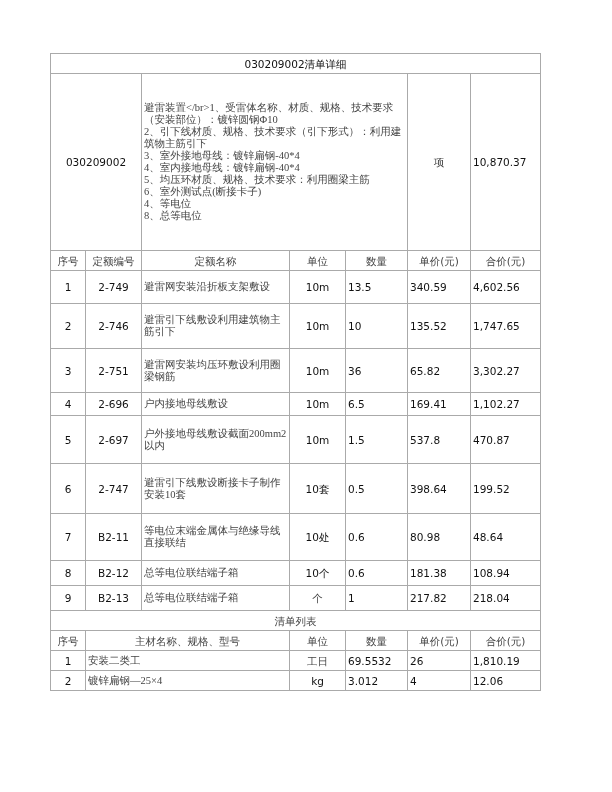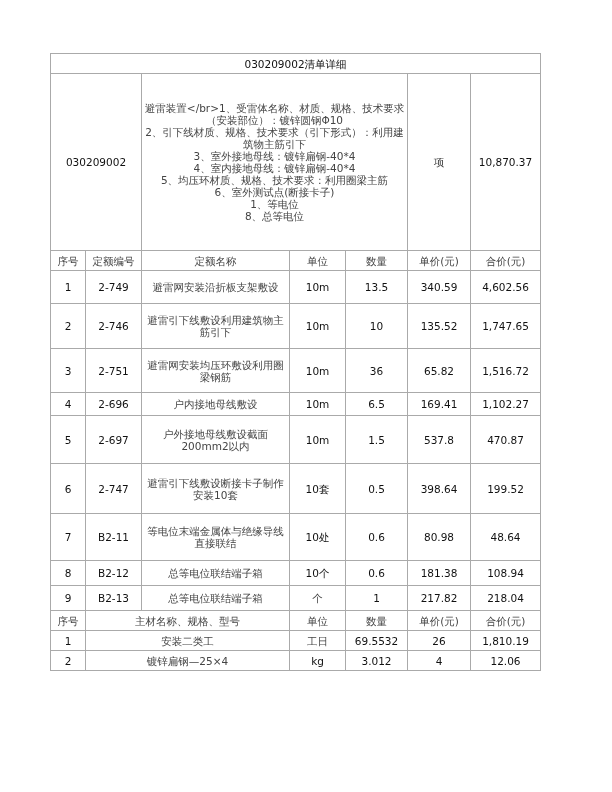--- a/index.html
+++ b/index.html
@@ -11,22 +11,22 @@
       border-radius: 19px;
     }
     table.sheet td {
       border: 1px solid #aaaaaa;
       padding: 0 2px;
       vertical-align: middle;
       overflow: hidden;
       line-height: 12px;
     }
     .c { text-align: center; }
-    .r { text-align: center; }
-    .l { text-align: center; }
+    .r { text-align: left; }
+    .l { text-align: left; font-family: Liberation Serif, serif; }
     .num { color: #111; }
     .cjk { color: #444; }
     .desc { line-height: 12.2px; padding: 0 1px; }
     .desc div { white-space: normal; }
   </style>
 </head>
 <body>
 
 <table class="sheet">
   <colgroup>
@@ -47,21 +47,21 @@
 
   <tr style="height:177px">
     <td colspan="2" class="c num">030209002</td>
     <td colspan="3" class="l cjk desc">
       <div>避雷装置&lt;/br&gt;1、受雷体名称、材质、规格、技术要求（安装部位）：镀锌圆钢Φ10</div>
       <div>2、引下线材质、规格、技术要求（引下形式）：利用建筑物主筋引下</div>
       <div>3、室外接地母线：镀锌扁钢-40*4</div>
       <div>4、室内接地母线：镀锌扁钢-40*4</div>
       <div>5、均压环材质、规格、技术要求：利用圈梁主筋</div>
       <div>6、室外测试点(断接卡子)</div>
-      <div>1、等电位</div>
+      <div>4、等电位</div>
       <div>8、总等电位</div>
     </td>
     <td class="c cjk">项</td>
     <td class="r num">10,870.37</td>
   </tr>
 
 
   <tr style="height:20px">
     <td class="c cjk">序号</td>
     <td class="c cjk">定额编号</td>
@@ -90,21 +90,21 @@
     <td class="r num">135.52</td>
     <td class="r num">1,747.65</td>
   </tr>
   <tr style="height:44px">
     <td class="c num">3</td>
     <td class="c num">2-751</td>
     <td class="l cjk">避雷网安装均压环敷设利用圈梁钢筋</td>
     <td class="c num">10m</td>
     <td class="r num">36</td>
     <td class="r num">65.82</td>
-    <td class="r num">1,516.72</td>
+    <td class="r num">3,302.27</td>
   </tr>
   <tr style="height:23px">
     <td class="c num">4</td>
     <td class="c num">2-696</td>
     <td class="l cjk">户内接地母线敷设</td>
     <td class="c num">10m</td>
     <td class="r num">6.5</td>
     <td class="r num">169.41</td>
     <td class="r num">1,102.27</td>
   </tr>
@@ -147,20 +147,23 @@
   <tr style="height:25px">
     <td class="c num">9</td>
     <td class="c num">B2-13</td>
     <td class="l cjk">总等电位联结端子箱</td>
     <td class="c cjk">个</td>
     <td class="r num">1</td>
     <td class="r num">217.82</td>
     <td class="r num">218.04</td>
   </tr>
 
+  <tr style="height:20px">
+    <td colspan="7" class="c cjk">清单列表</td>
+  </tr>
 
   <tr style="height:20px">
     <td class="c cjk">序号</td>
     <td colspan="2" class="c cjk">主材名称、规格、型号</td>
     <td class="c cjk">单位</td>
     <td class="c cjk">数量</td>
     <td class="c cjk">单价(元)</td>
     <td class="c cjk">合价(元)</td>
   </tr>
 

